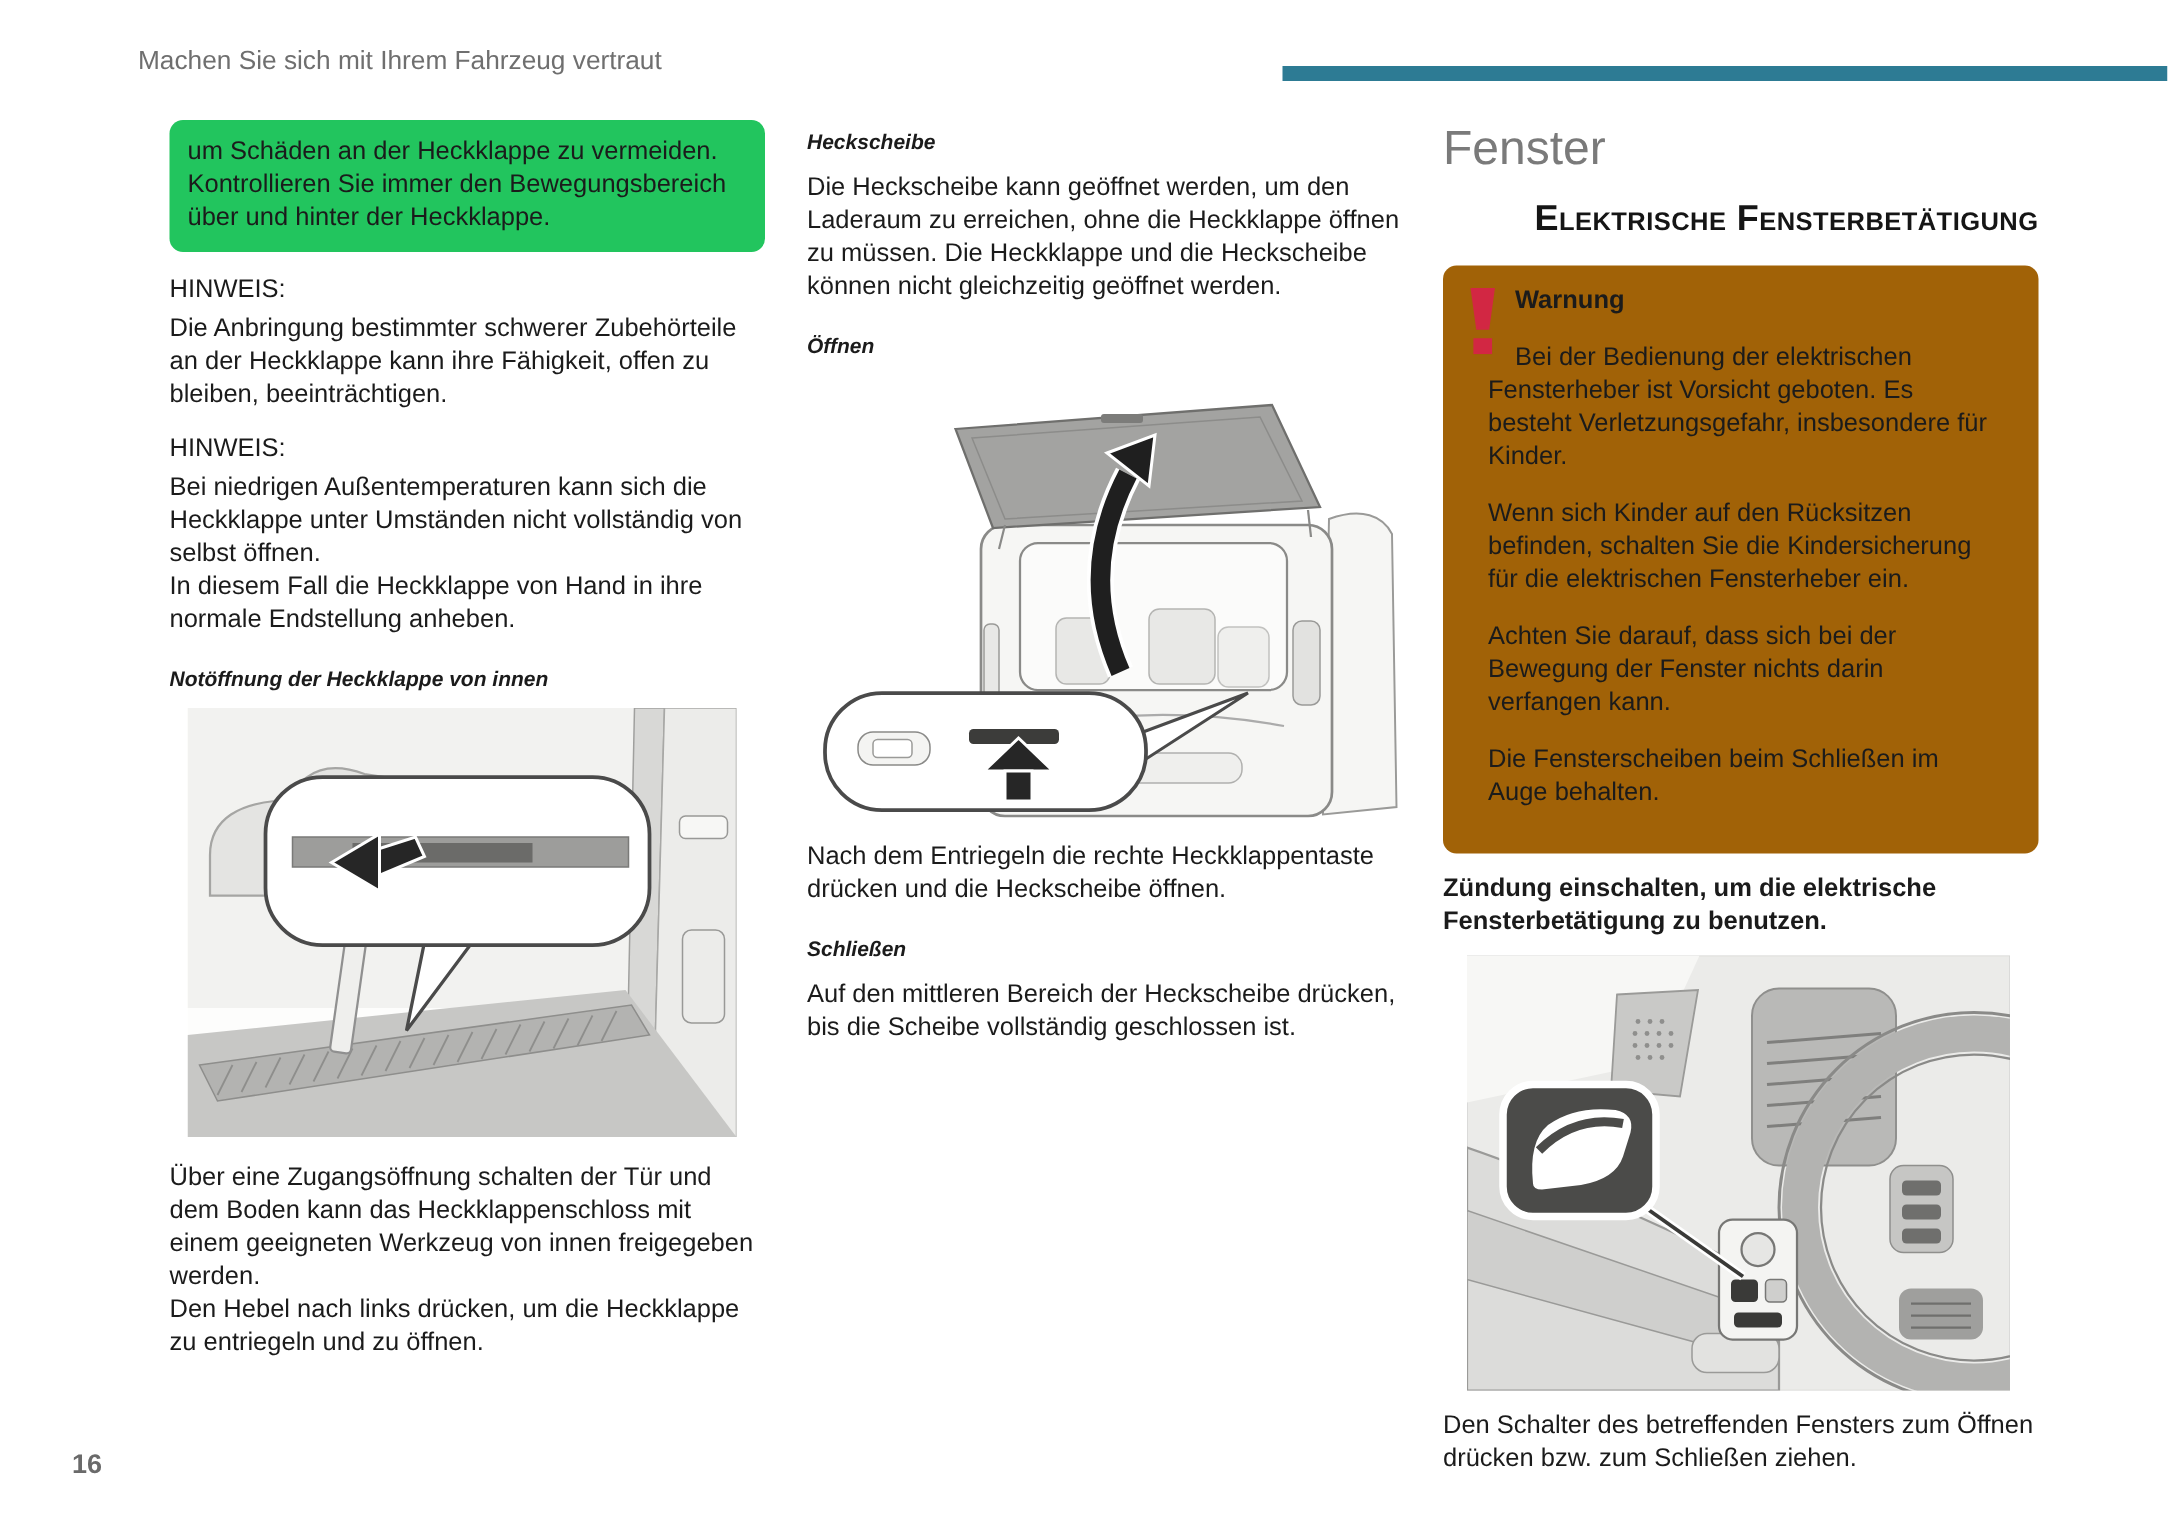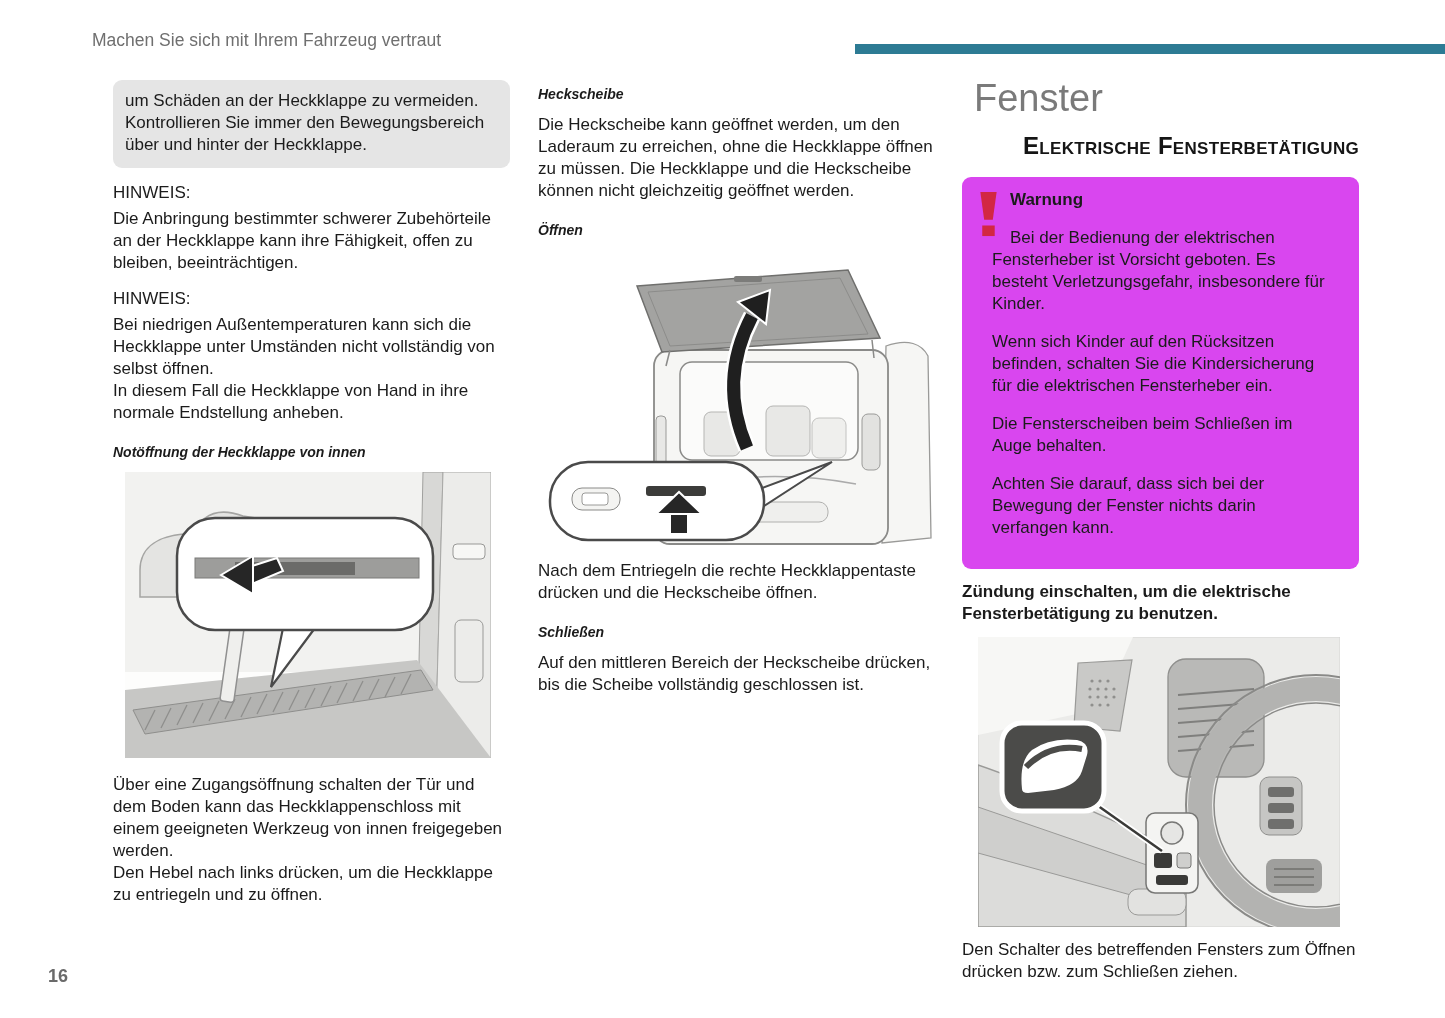--- a/index.html
+++ b/index.html
@@ -12,34 +12,34 @@
     position:absolute;left:92px;top:30px;font-size:17.5px;color:#6f6f6f;
   }
   .accent-bar{
     position:absolute;left:855px;top:44px;width:590px;height:10px;background:#2d7b94;
   }
   .col{position:absolute;top:80px;width:397px;font-size:17px;line-height:22px;}
   #col1{left:113px;}
   #col2{left:538px;}
   #col3{left:962px;}
   .note-box{
-    background:#e5e5e5;border-radius:9px;padding:10px 14px 12px 12px;margin-bottom:14px;
+    background:#22c55e;border-radius:9px;padding:10px 14px 12px 12px;margin-bottom:14px;
   }
   .hinweis{font-weight:normal;margin:14px 0 4px 0;}
   p.body-par{margin:0 0 0 0;}
   h3.sec{font-size:14px;font-weight:bold;margin:16px 0 8px 0;line-height:24px;font-style:italic;}
   h3.first{margin-top:2px;}
   figure{margin:0;padding:0;}
-  .chapter{font-size:38px;line-height:36px;color:#7a7a7a;font-weight:normal;margin:0 0 14px 12px;}
+  .chapter{font-size:32px;line-height:36px;color:#7a7a7a;font-weight:normal;margin:0 0 14px 0;}
   .section-sc{
     font-size:24px;line-height:31px;font-weight:bold;font-variant:small-caps;
     letter-spacing:0.3px;margin:0 0 16px 0;color:#151515;text-align:right;
   }
   .warnbox{
-    background:#d946ef;border-radius:9px;padding:12px 12px 14px 14px;margin-bottom:12px;
+    background:#a16207;border-radius:9px;padding:12px 12px 14px 14px;margin-bottom:12px;
   }
   .warn-icon{float:left;width:24px;height:46px;margin:2px 10px 2px 0;}
   .warn-title{font-weight:bold;margin:0;}
   .warn-line{margin:16px;}
   .bold-note{font-weight:bold;margin:0 0 12px 0;}
   .fig-caption{margin:4px 0 0 0;}
   .page-num{
     position:absolute;left:48px;top:966px;font-size:18px;font-weight:bold;color:#6a6a6a;
   }
 </style>
@@ -190,22 +190,22 @@
   <h2 class="section-sc">Elektrische Fensterbetä­tigung</h2>
 
   <div class="warnbox">
     <svg class="warn-icon" viewBox="0 0 24 48">
       <polygon points="4,1 21,1 17,30 8,30" fill="#d22743"></polygon>
       <rect x="6" y="36" width="13" height="11" fill="#d22743"></rect>
     </svg>
     <p class="warn-title">Warnung</p>
     <p class="warn-line">Bei der Bedienung der elektrischen Fensterheber ist Vorsicht geboten. Es besteht Verletzungsgefahr, insbesondere für Kinder.</p>
     <p class="warn-line">Wenn sich Kinder auf den Rücksitzen befinden, schalten Sie die Kindersicherung für die elektrischen Fensterheber ein.</p>
+    <p class="warn-line">Achten Sie darauf, dass sich bei der Bewegung der Fenster nichts darin verfangen kann.</p>
     <p class="warn-line">Die Fensterscheiben beim Schließen im Auge behalten.</p>
-    <p class="warn-line">Achten Sie darauf, dass sich bei der Bewegung der Fenster nichts darin verfangen kann.</p>
   </div>
 
   <p class="bold-note">Zündung einschalten, um die elektrische Fensterbetätigung zu benutzen.</p>
 
   <figure style="margin:0 0 6px 16px;">
     <svg width="362" height="290" viewBox="0 0 362 290">
       <rect width="362" height="290" fill="#ebebe9" stroke="#d5d5d3" stroke-width="1"></rect>
 
       <polygon points="0,0 155,0 122,72 0,98" fill="#f7f7f5"></polygon>
 

